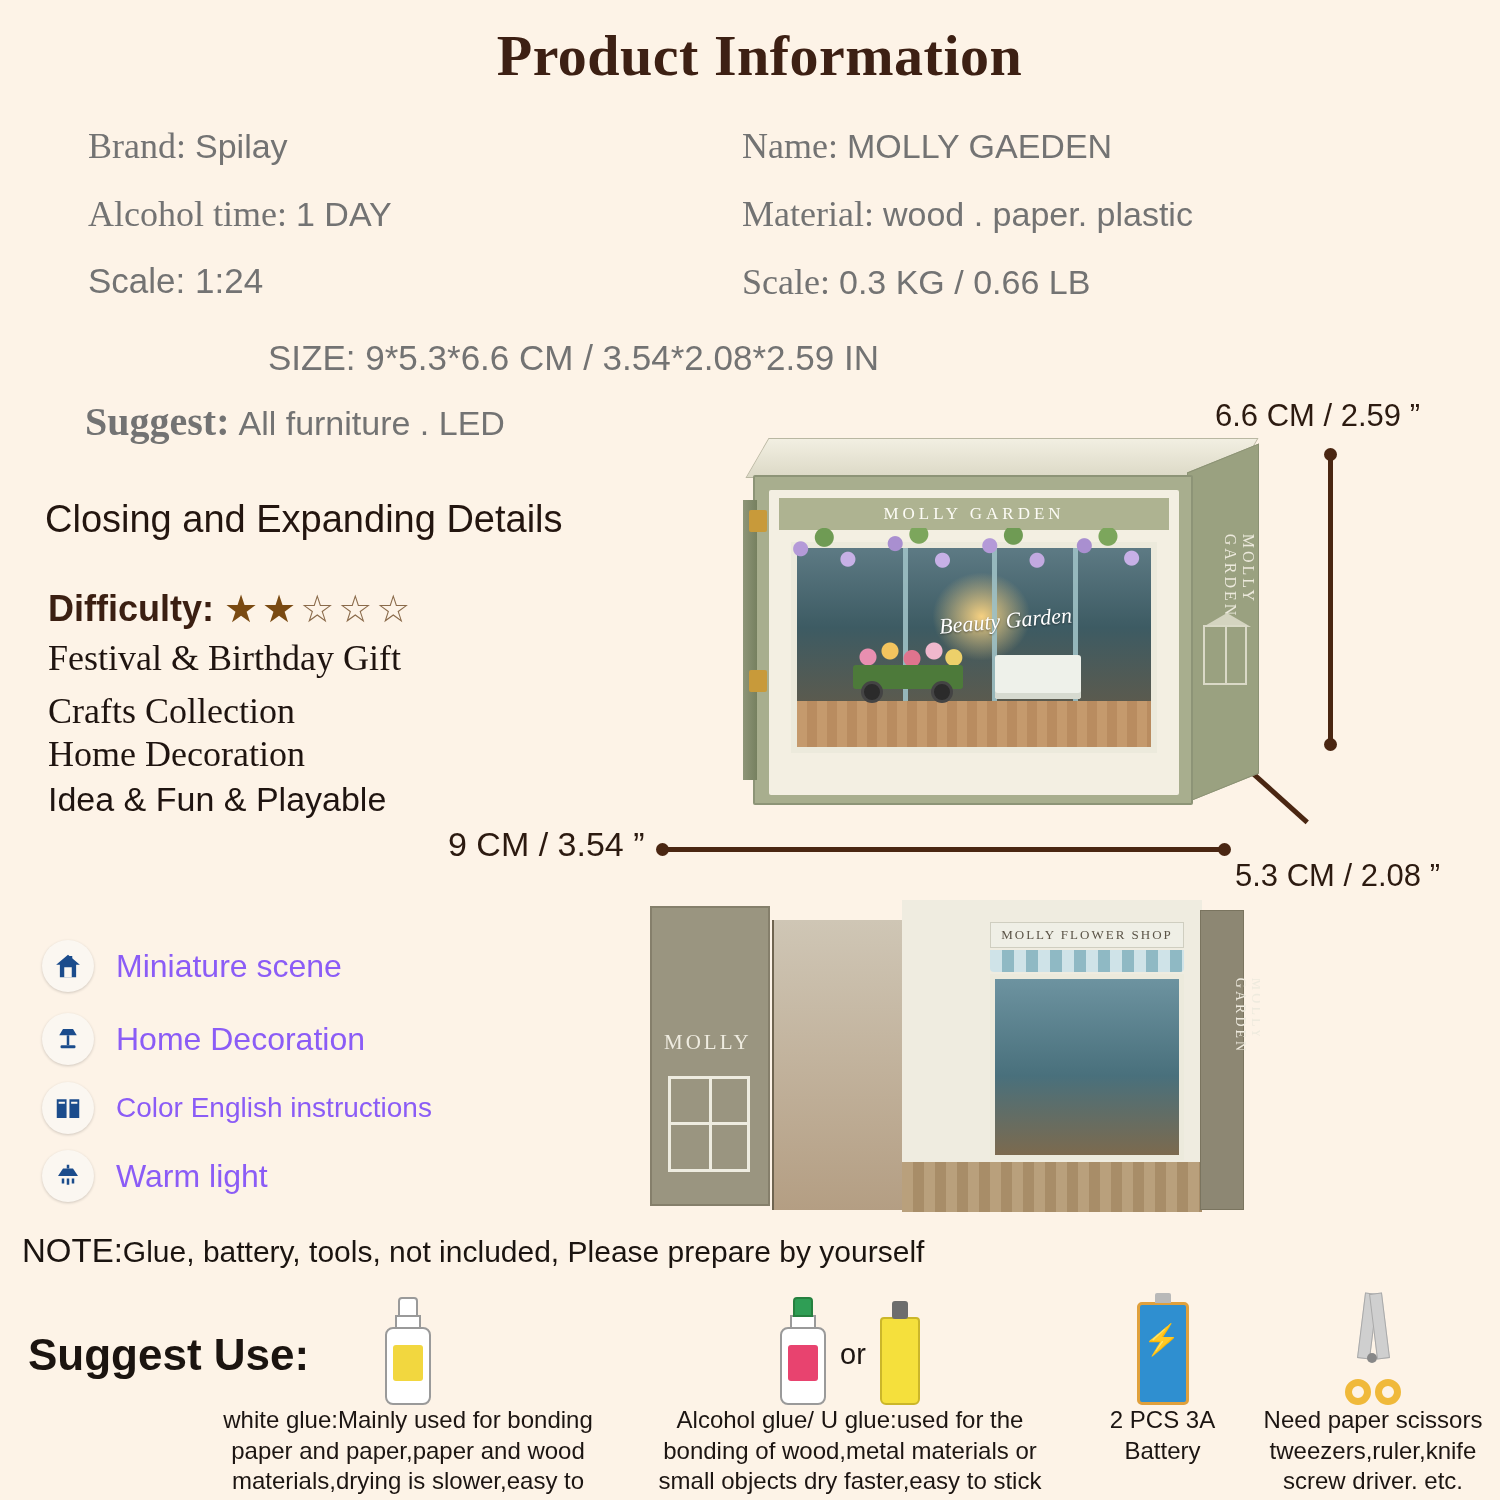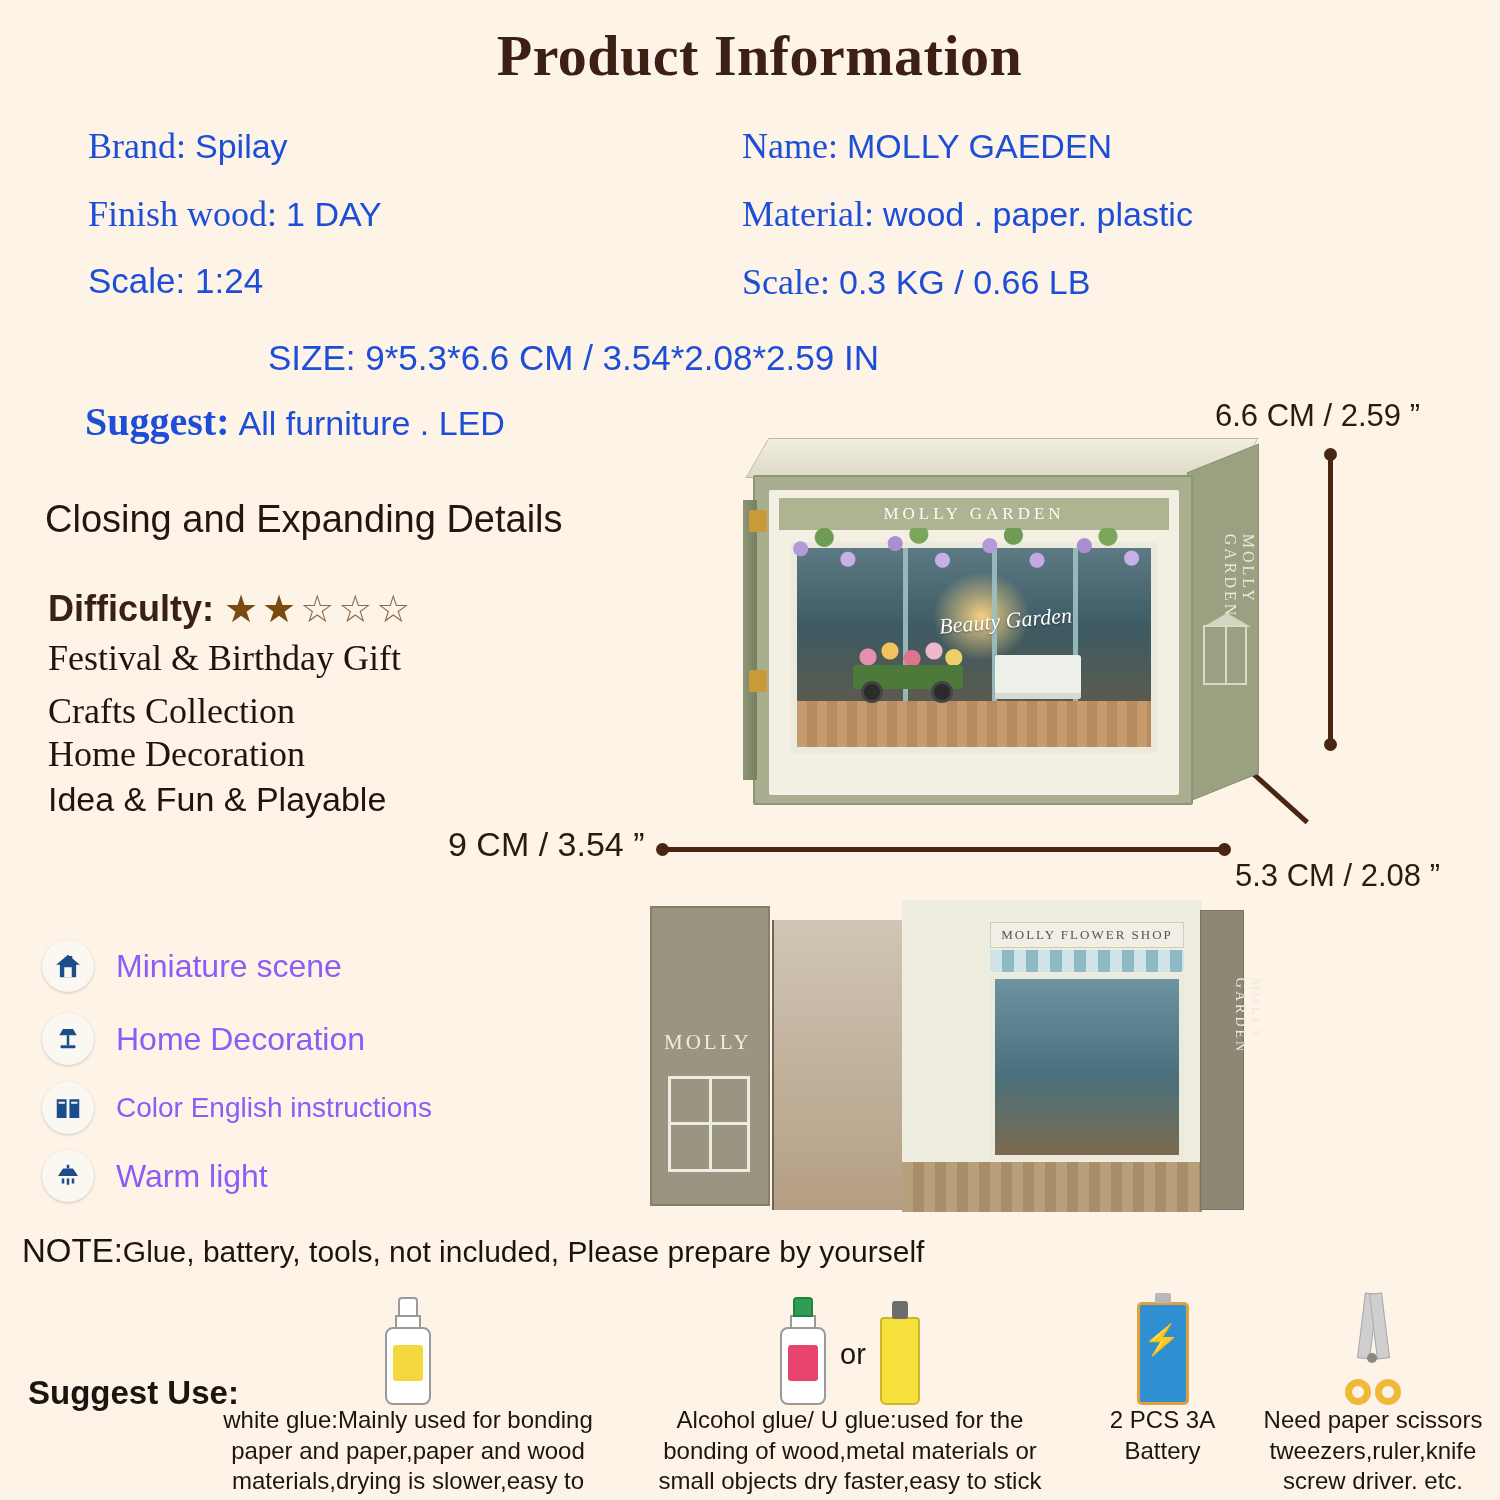--- a/index.html
+++ b/index.html
@@ -19,21 +19,21 @@
     text-align: center;
     font-family: "Liberation Serif", serif;
     font-weight: bold;
     font-size: 58px;
     color: #3d2014;
     letter-spacing: 0.5px;
     padding-left: 19px;
   }
 
   
-  .spec { position: absolute; font-size: 36px; color: #1d4ed8; white-space: nowrap; }
+  .spec { position: absolute; font-size: 36px; color: #737373; white-space: nowrap; }
   .spec .lbl { font-family: "Liberation Serif", serif; }
   .spec .val { font-family: "Liberation Sans", sans-serif; font-size: 34px; }
 
   #brand    { top: 125px; left: 88px; }
   #finish   { top: 193px; left: 88px; }
   #scale    { top: 261px; left: 88px; font-family: "Liberation Sans", sans-serif; font-size: 35px;}
   #name     { top: 125px; left: 742px; }
   #material { top: 193px; left: 742px; }
   #weight   { top: 261px; left: 742px; }
   #size     { top: 338px; left: 268px; font-family: "Liberation Sans", sans-serif; font-size: 35px; }
@@ -93,21 +93,21 @@
   #note {
     position: absolute; top: 1232px; left: 22px;
     font-family: "Liberation Sans", sans-serif;
     font-size: 30px; color: #1b1410; white-space: nowrap;
   }
   #note .nw { font-size: 33px; }
 
   #suggest {
     position: absolute; top: 1330px; left: 28px;
     font-family: "Liberation Sans", sans-serif;
-    font-weight: bold; font-size: 33px; color: #1b1410; margin-top: 44px;
+    font-weight: bold; font-size: 44px; color: #1b1410;
   }
 
   
   .dim {
     position: absolute;
     font-family: "Liberation Sans", sans-serif;
     font-size: 31px; color: #2c1a10; white-space: nowrap;
   }
   #dimH { top: 398px; left: 1215px; }
   #dimW { top: 825px; left: 448px; font-size: 34px; }
@@ -352,21 +352,21 @@
 </head>
 <body>
 
 <div class="title">Product Information</div>
 
 <div class="spec" id="brand">
   <span class="lbl">Brand:</span>
   <span class="val">Spilay</span>
 </div>
 <div class="spec" id="finish">
-  <span class="lbl">Finish wood:</span>
+  <span class="lbl">Alcohol time:</span>
   <span class="val">1 DAY</span>
 </div>
 <div class="spec" id="scale">
   <span>Scale:</span>
   <span>1:24</span>
 </div>
 <div class="spec" id="name">
   <span class="lbl">Name:</span>
   <span class="val">MOLLY GAEDEN</span>
 </div>

